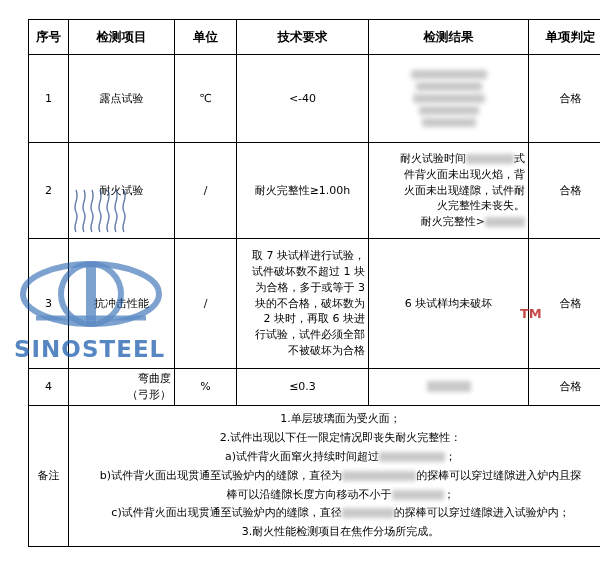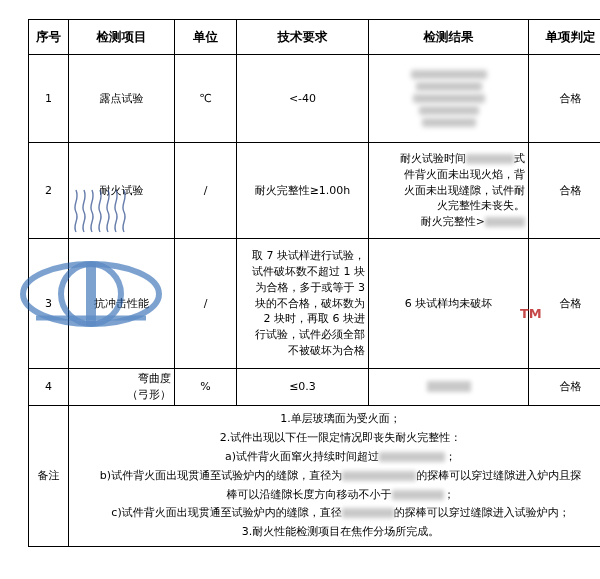--- a/index.html
+++ b/index.html
@@ -227,20 +227,21 @@
   </table>
 </div>
 
 <div class="wm">
   <svg class="wm-logo" viewBox="0 0 150 82">
     <ellipse cx="75" cy="36" rx="68" ry="30" fill="none" stroke="#1f5fae" stroke-width="6" opacity=".8"></ellipse>
     <ellipse cx="75" cy="36" rx="30" ry="30" fill="none" stroke="#1f5fae" stroke-width="6" opacity=".8"></ellipse>
     <rect x="70" y="4" width="10" height="64" fill="#1f5fae" opacity=".8"></rect>
     <path d="M20 60 L130 60" stroke="#1f5fae" stroke-width="5" opacity=".8"></path>
   </svg>
+  <div class="wm-text wm-sino">SINOSTEEL</div>
   <div class="wm-text wm-tm">TM</div>
   <svg class="fire-mark" viewBox="0 0 66 46">
     <g stroke="#2b4a8b" stroke-width="1.4" fill="none" opacity=".85">
       <path d="M6 2 C10 12, 2 16, 6 24 C10 32, 2 36, 6 44"></path>
       <path d="M14 2 C18 12, 10 16, 14 24 C18 32, 10 36, 14 44"></path>
       <path d="M22 2 C26 12, 18 16, 22 24 C26 32, 18 36, 22 44"></path>
       <path d="M30 2 C34 12, 26 16, 30 24 C34 32, 26 36, 30 44"></path>
       <path d="M38 2 C42 12, 34 16, 38 24 C42 32, 34 36, 38 44"></path>
       <path d="M46 2 C50 12, 42 16, 46 24 C50 32, 42 36, 46 44"></path>
       <path d="M54 2 C58 12, 50 16, 54 24 C58 32, 50 36, 54 44"></path>

